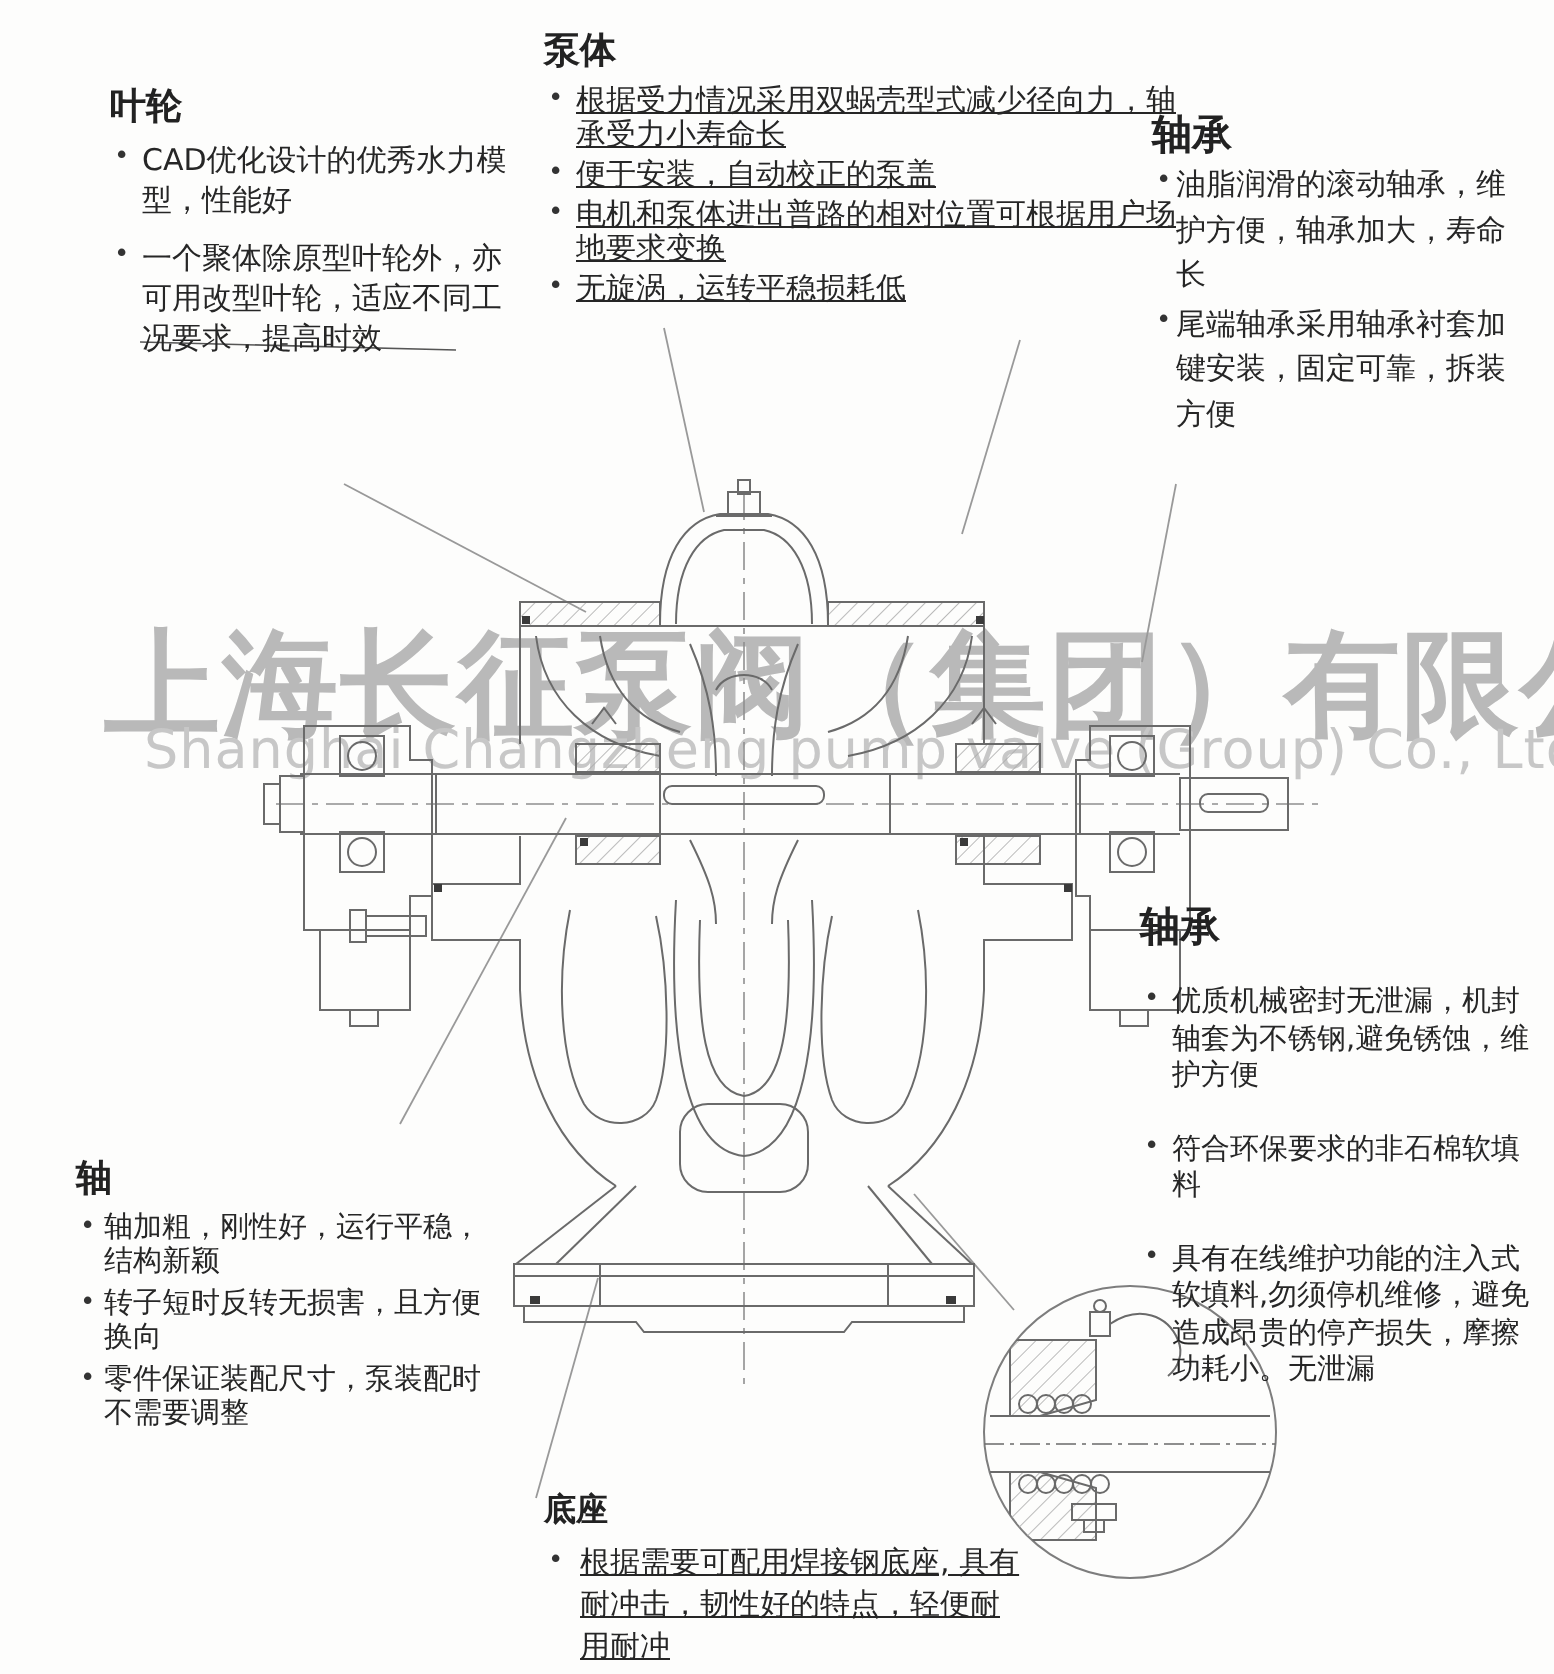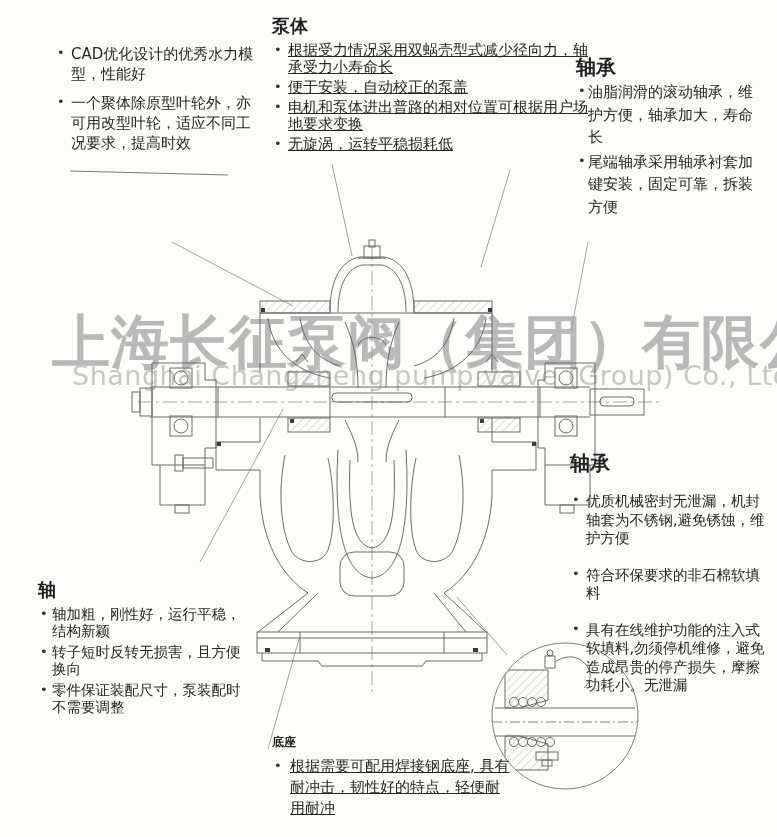--- a/index.html
+++ b/index.html
@@ -35,21 +35,21 @@
   .sec-bearing-top{left:576px;top:56px;width:186px;font-size:15px;line-height:22.5px;}
   .sec-bearing-top .sec-title{font-size:20px;margin-bottom:3px;}
   .sec-bearing-top li.b{padding-left:12px;margin-bottom:2px;}
   .sec-bearing-mid{left:570px;top:452px;width:196px;font-size:14.5px;line-height:18.5px;}
   .sec-bearing-mid .sec-title{font-size:20px;margin-bottom:5px;}
   .sec-bearing-mid li.b{margin-bottom:2px;margin-top:18px;}
   .sec-shaft{left:38px;top:580px;width:212px;font-size:14.5px;line-height:17px;}
   .sec-shaft .sec-title{font-size:18px;margin-bottom:6px;}
   .sec-shaft li.b{margin-bottom:4px;padding-left:14px;}
   .sec-base{left:272px;top:736px;width:240px;font-size:15px;line-height:21px;}
-  .sec-base .sec-title{font-size:12px;margin-bottom:7px;}
+  .sec-base .sec-title{font-size:16px;margin-bottom:7px;margin-top:10px;}
   .sec-base li.b{padding-left:18px;text-decoration:underline;}
 </style>
 </head>
 <body>
 
 <div class="watermark">
   <div class="wm-cn">上海长征泵阀（集团）有限公司</div>
   <div class="wm-en">Shanghai Changzheng pump valve (Group) Co., Ltd</div>
 </div>
 
@@ -202,20 +202,21 @@
         <circle cx="550" cy="653" r="3"></circle>
         <path d="M555,662 C570,652 584,658 589,670 C592,677 589,684 584,688"></path>
         <rect x="536" y="752" width="22" height="8"></rect>
         <rect x="542" y="760" width="10" height="6"></rect>
       </g>
     </g>
   </g>
 </svg>
 
 <section class="sec sec-impeller">
+  <h3 class="sec-title">叶轮</h3>
   <ul class="bullets">
     <li class="b"><span>CAD优化设计的优秀水力模型，性能好</span></li>
     <li class="b"><span>一个聚体除原型叶轮外，亦可用改型叶轮，适应不同工况要求，提高时效</span></li>
   </ul>
 </section>
 
 <section class="sec sec-pump-body">
   <h3 class="sec-title">泵体</h3>
   <ul class="bullets">
     <li class="b"><span>根据受力情况采用双蜗壳型式减少径向力，轴承受力小寿命长</span></li>

